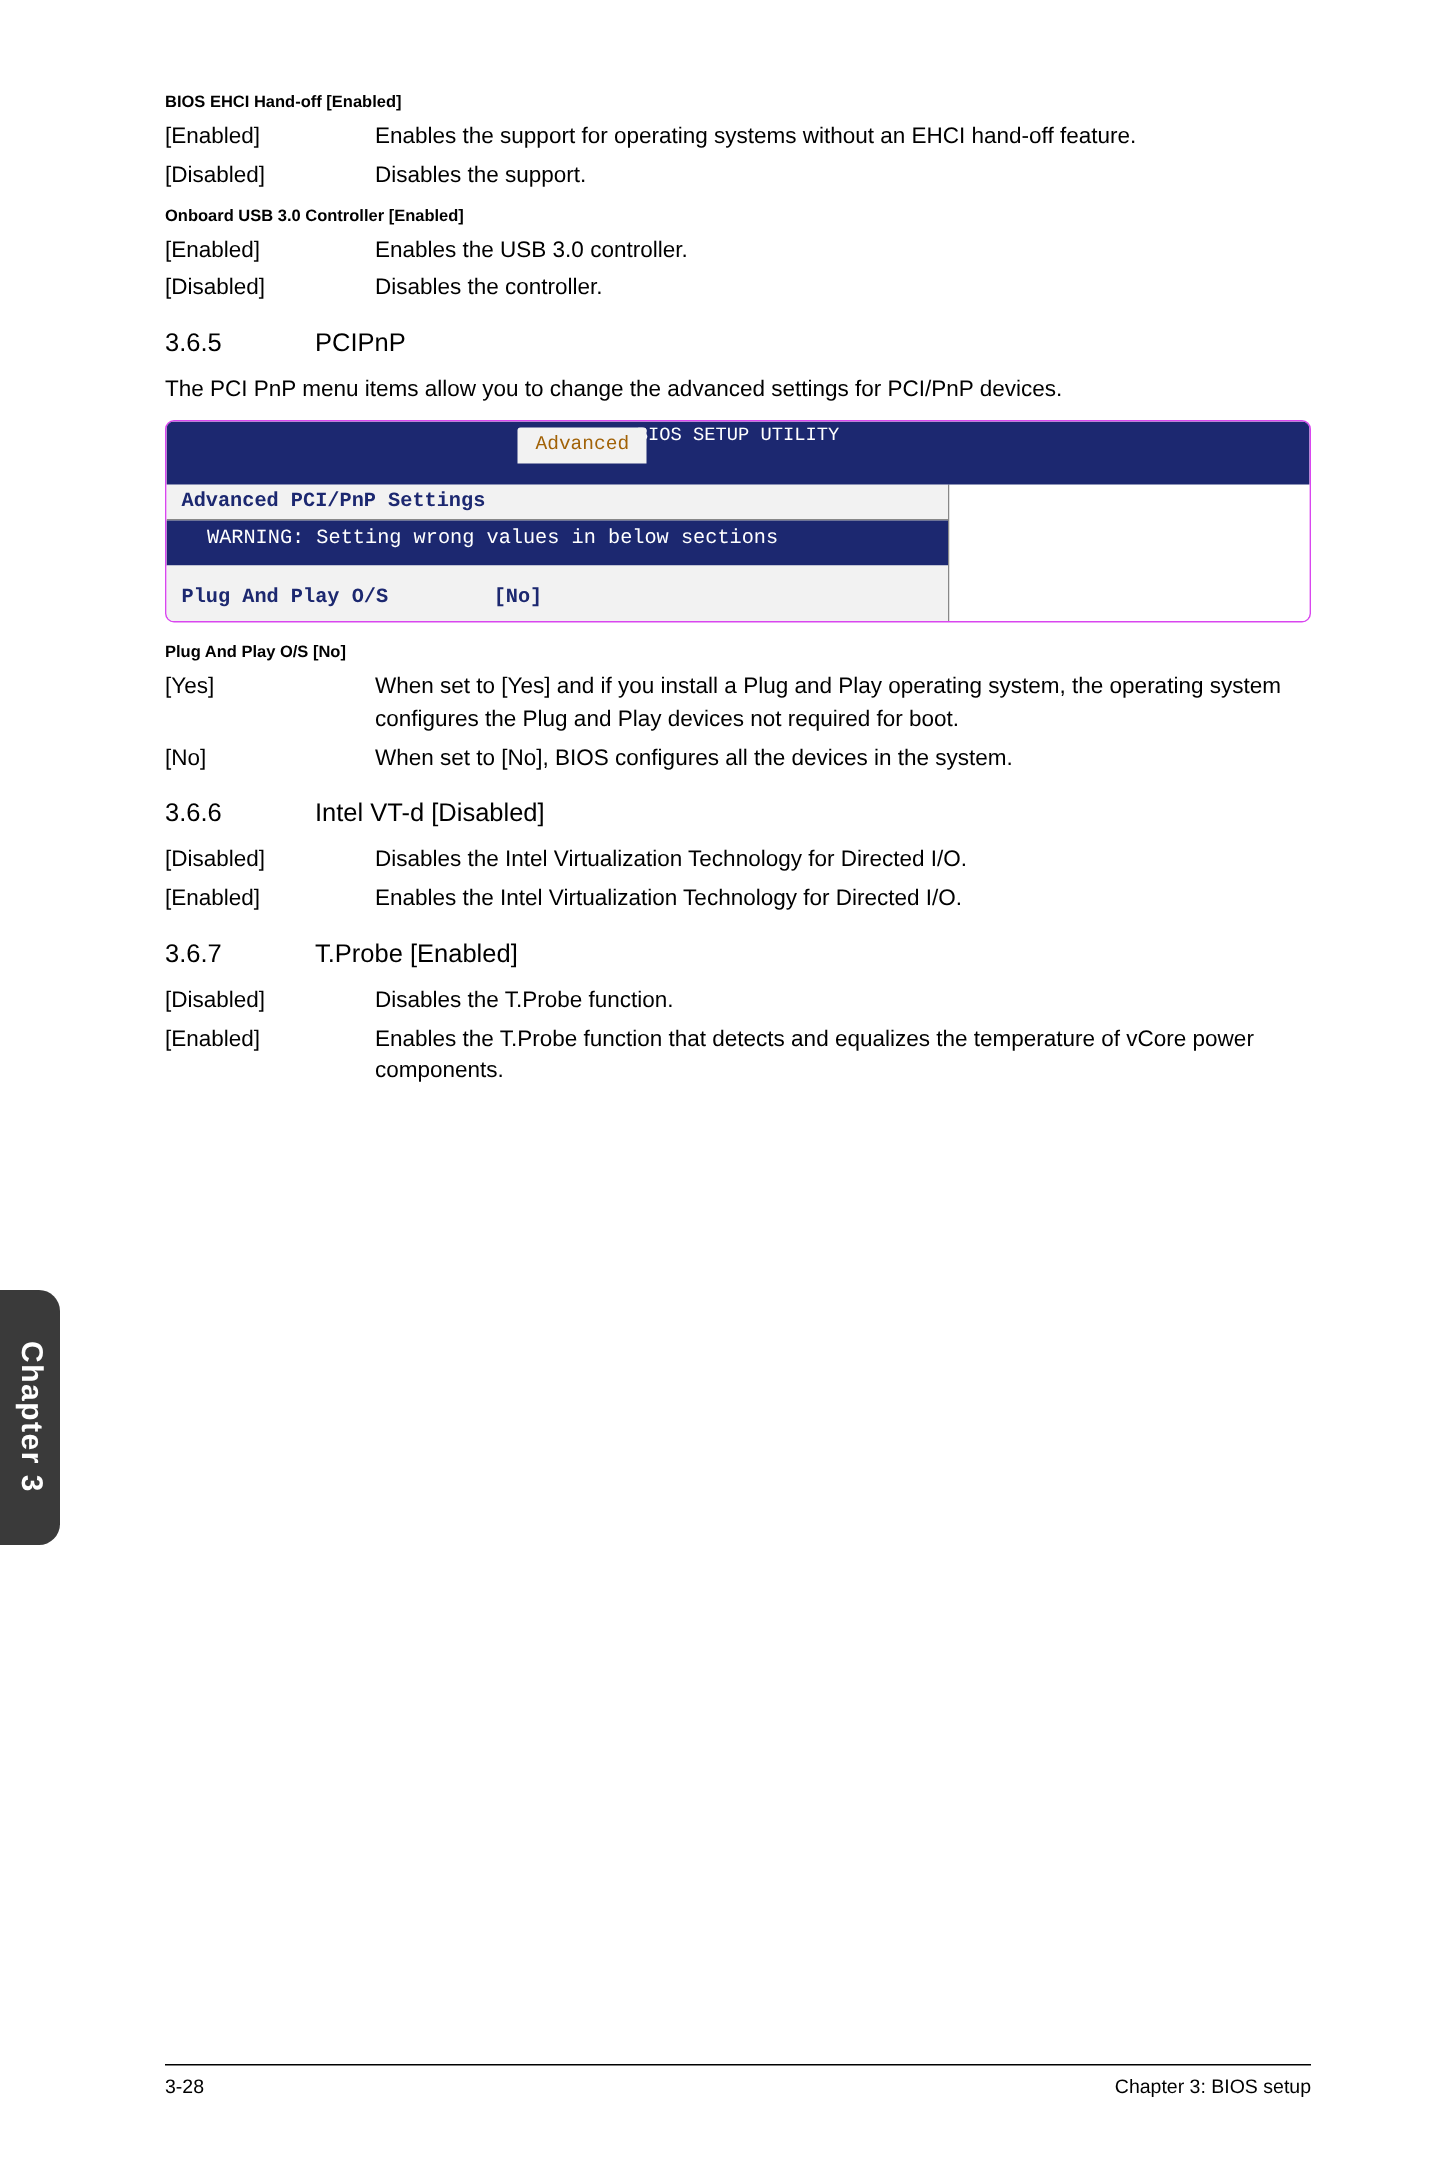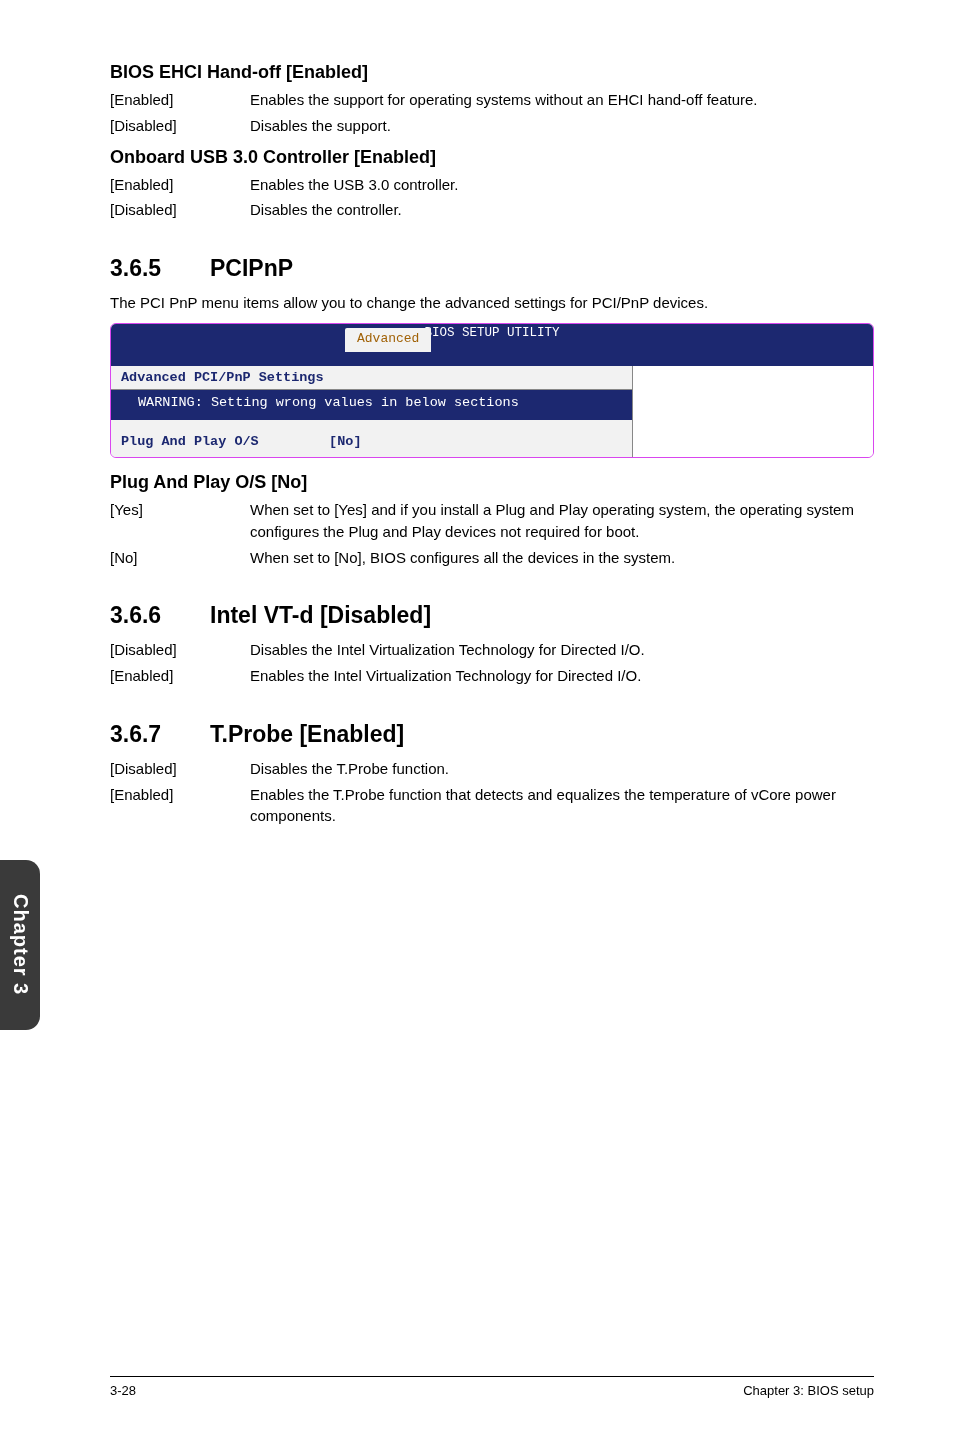--- a/index.html
+++ b/index.html
@@ -11,41 +11,41 @@
     color: #000;
     position: relative;
   }
   .page {
     padding: 62px 80px 20px 110px;
     position: relative;
     height: 100%;
   }
   .h-sub {
     font-weight: bold;
-    font-size: 18px;
+    font-size: 11px;
     margin-bottom: 6px;
   }
   .def-row {
     display: flex;
     font-size: 15px;
     line-height: 1.45;
     margin-bottom: 4px;
   }
   .def-label {
     width: 140px;
     flex-shrink: 0;
   }
   .def-text {
     flex: 1;
   }
   .h-sec {
     display: flex;
-    font-weight: bold;
-    font-size: 23px;
-    margin-top: 34px;
+    font-weight: normal;
+    font-size: 17px;
+    margin-top: 16px;
     margin-bottom: 10px;
   }
   .h-sec-num {
     width: 100px;
   }
   .para {
     font-size: 15px;
     line-height: 1.4;
     margin-bottom: 10px;
   }

